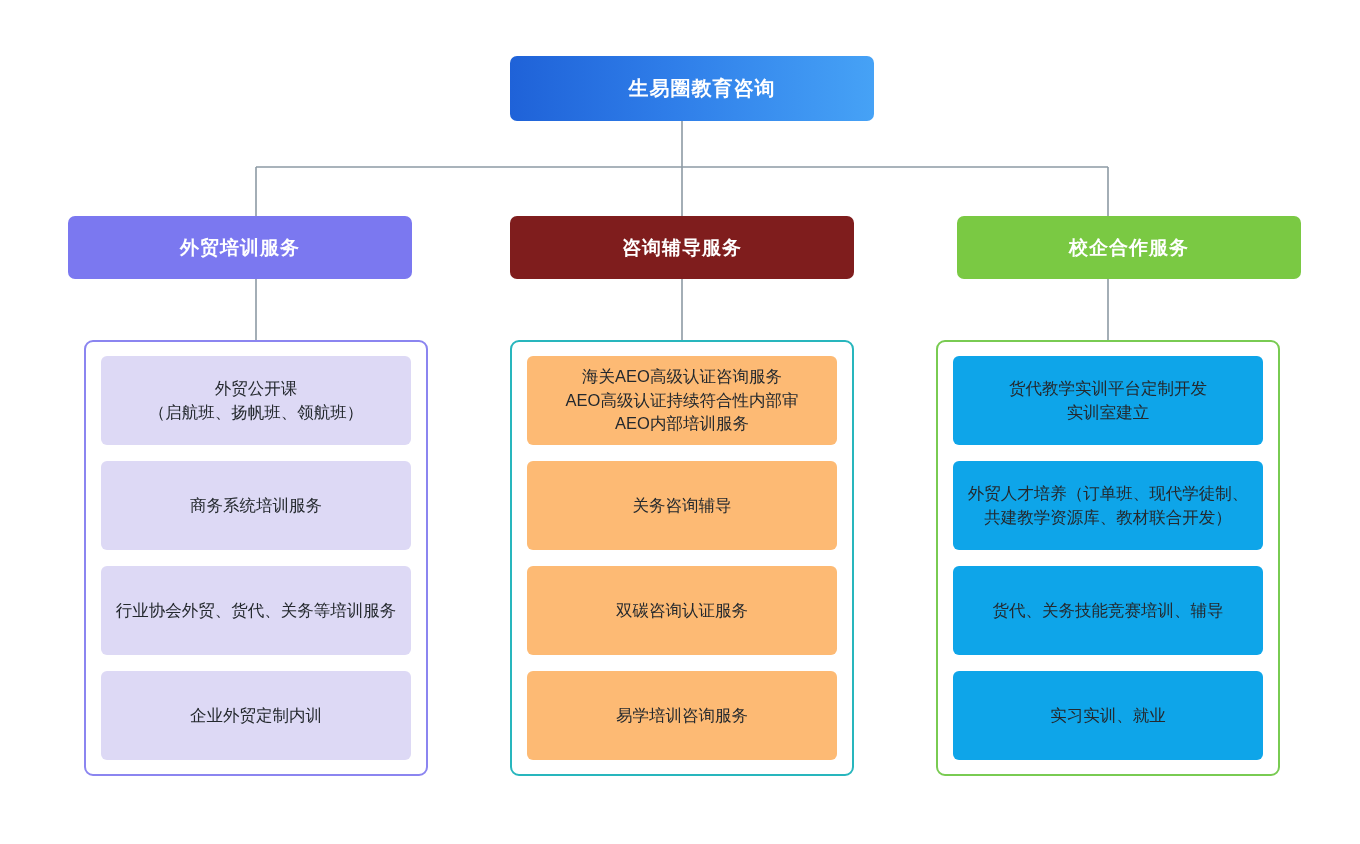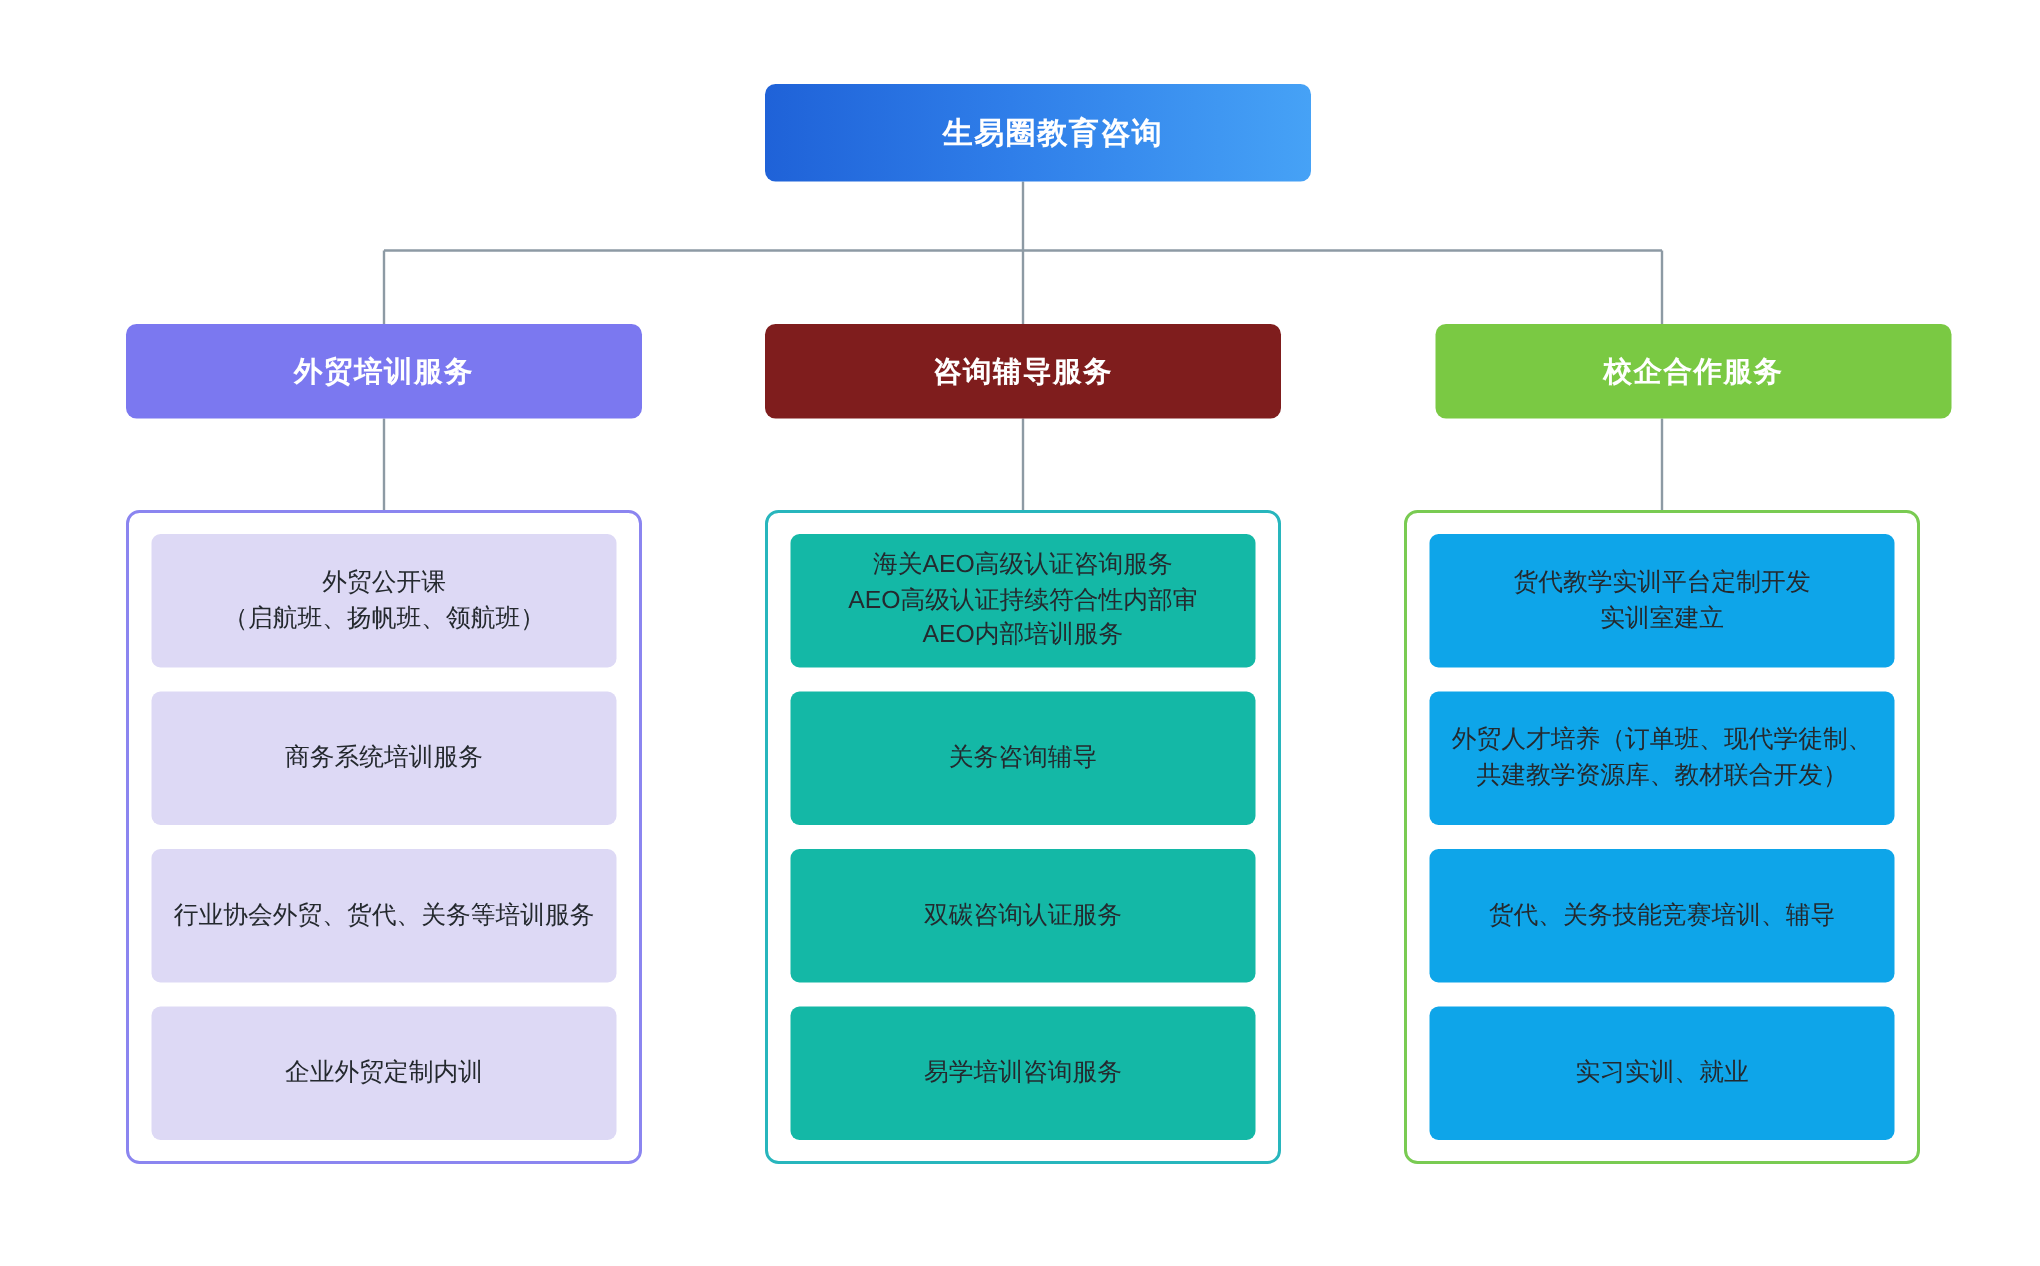--- a/index.html
+++ b/index.html
@@ -51,21 +51,21 @@
     letter-spacing: 1px;
   }
 
   
   .branch {
     position: absolute;
     top: 216px;
     width: 344px;
     z-index: 3;
   }
-  .branch-1 { left: 84px; }
+  .branch-1 { left: 68px; }
   .branch-2 { left: 510px; }
   .branch-3 { left: 957px; }
 
   .branch-header {
     width: 344px;
     height: 63px;
     border-radius: 7px;
     display: flex;
     align-items: center;
     justify-content: center;
@@ -109,21 +109,21 @@
     padding: 6px 10px;
     font-size: 16.5px;
     line-height: 1.45;
     color: #24292e;
     white-space: pre-line;
   }
 
   
   .group-1 .item-card { background: #ddd9f5; }
   .group-2 { border-color: #28b6bd; }
-  .group-2 .item-card { background: #14b8a6; text-align: center; }
+  .group-2 .item-card { background: #fdba74; text-align: center; }
   .group-3 { border-color: #79cb52; }
   .group-3 .item-card { background: #0ea5e9; }
 
   
   .group-1 .item-card { flex: 1 1 0; }
   .group-2 .item-card { flex: 1 1 0; }
   .group-3 .item-card { flex: 1 1 0; }
   .group-box .item-card + .item-card { margin-top: 16px; }
 </style>
 </head>

